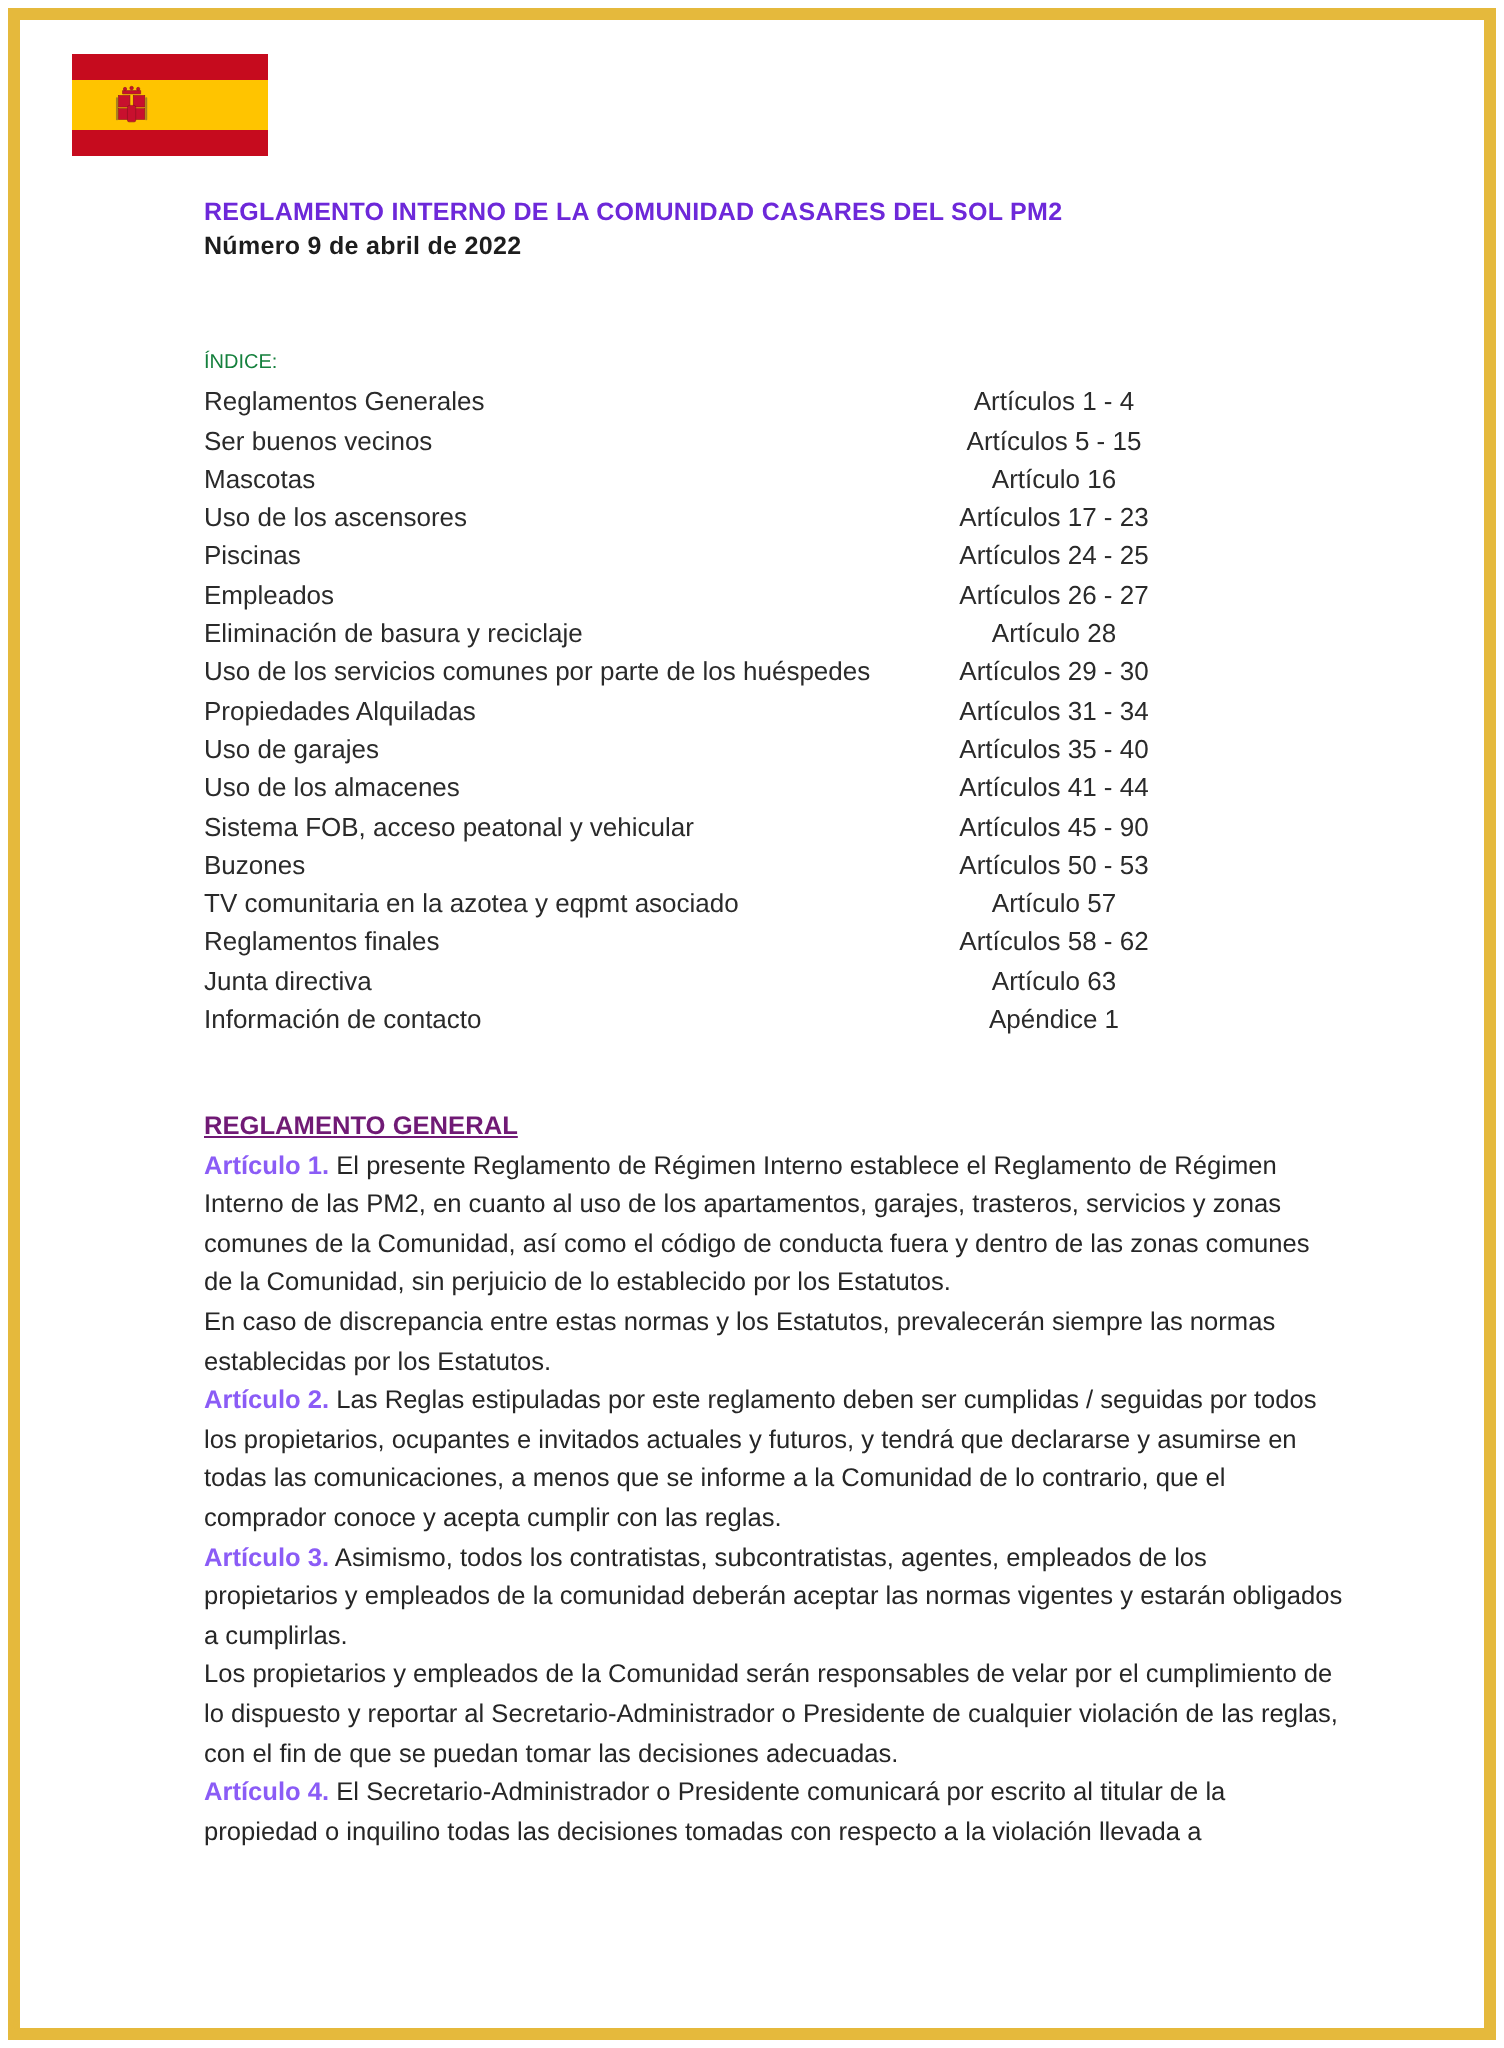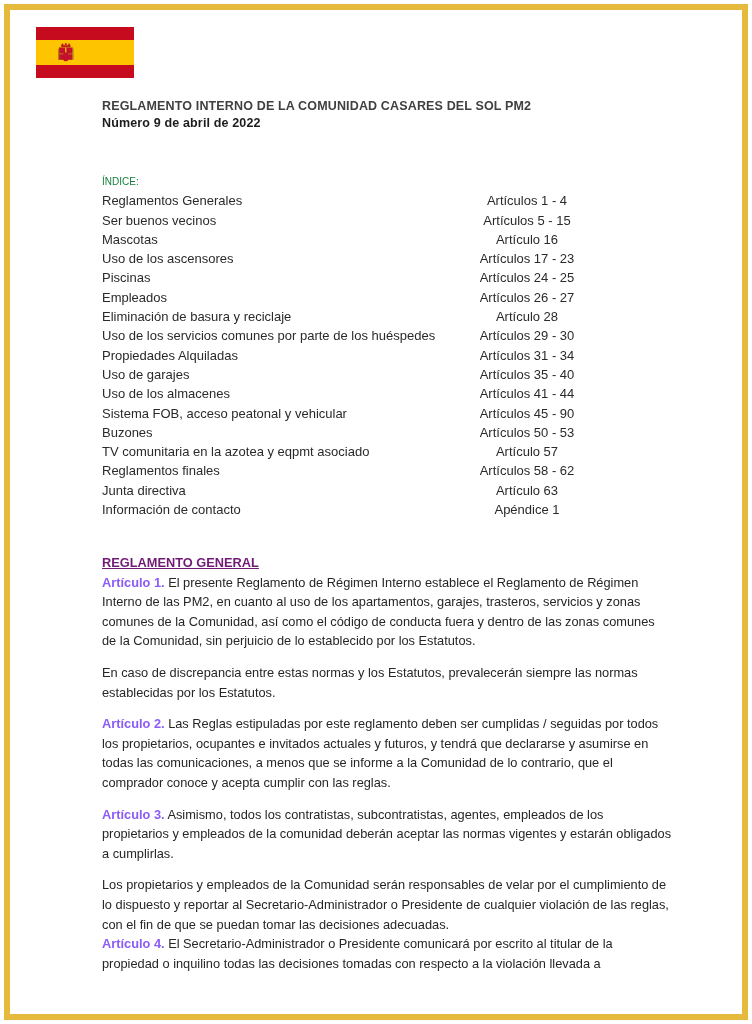--- a/index.html
+++ b/index.html
@@ -76,21 +76,21 @@
   
   #doc-header {
     position: absolute;
     left: 92px;
     top: 88px;
     width: 580px;
   }
   .doc-title {
     font-size: 12.5px;
     font-weight: bold;
-    color: #404040;
+    color: #6d28d9;
     letter-spacing: 0.15px;
     line-height: 17px;
     margin: 0;
   }
   .doc-subtitle {
     font-size: 12.5px;
     font-weight: bold;
     color: #1d1d1d;
     letter-spacing: 0.15px;
     line-height: 17px;
@@ -143,21 +143,20 @@
     margin: 0;
   }
   .para {
     font-size: 12.8px;
     color: #262626;
     line-height: 19.6px;
     margin: 0;
     text-align: left;
   }
   .para.gap {
-    margin-top: 12px;
   }
   .art-label {
     font-weight: bold;
     color: #8b5cf6;
   }
 </style>
 </head>
 <body>
 
 <div id="page-frame">

